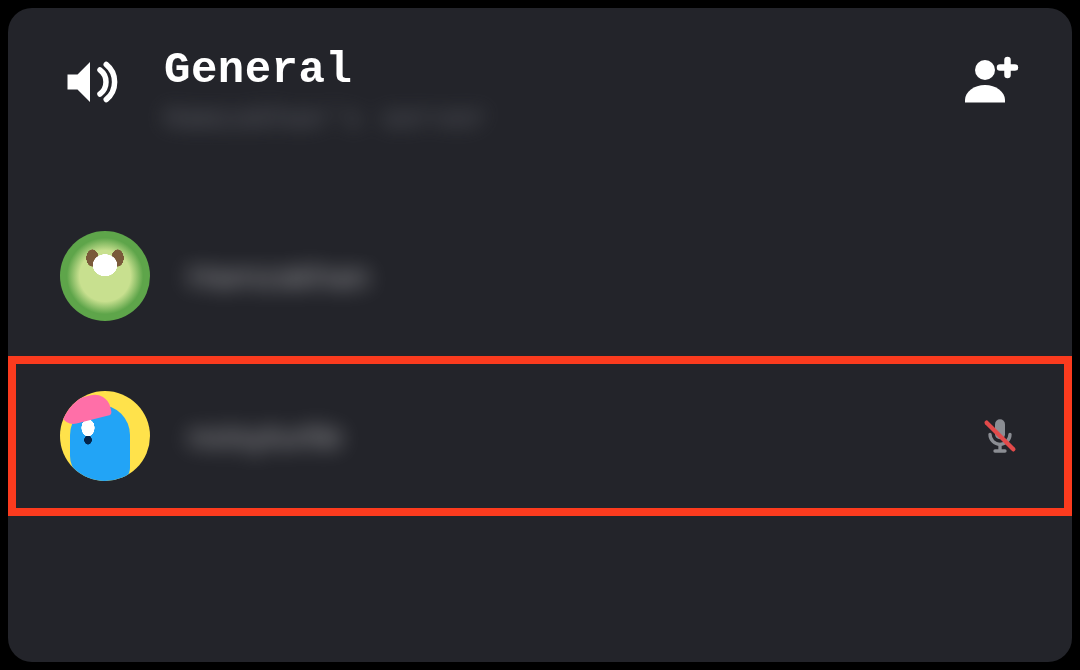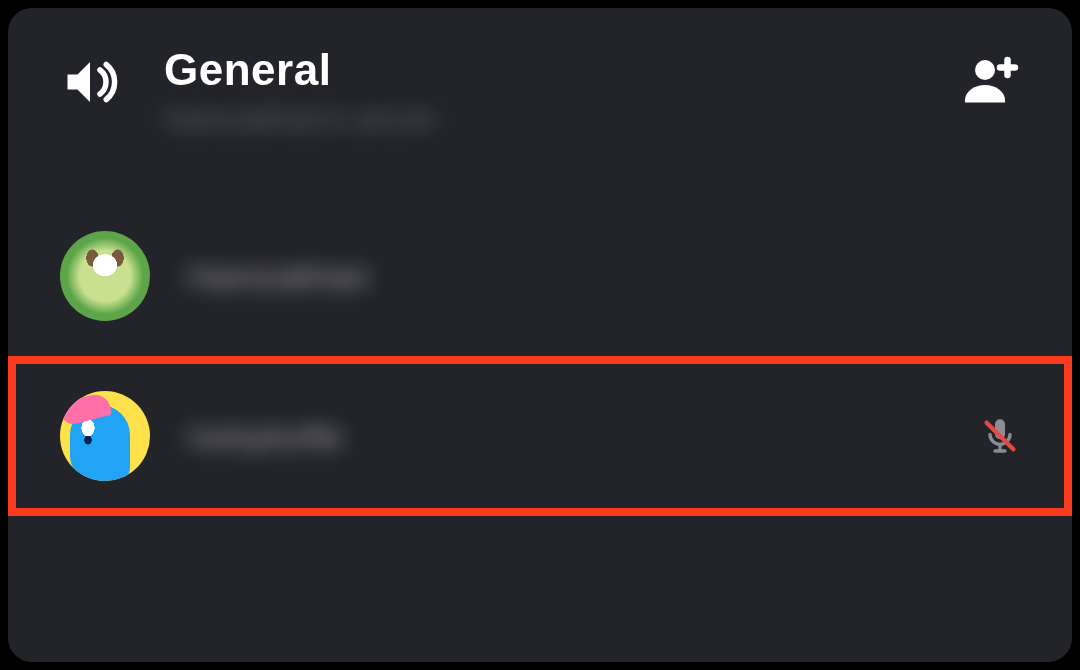--- a/index.html
+++ b/index.html
@@ -31,20 +31,21 @@
     flex: 0 0 auto;
     width: 60px;
     height: 60px;
     margin-right: 44px;
     margin-top: 6px;
   }
   .title-block {
     flex: 1 1 auto;
     display: flex;
     flex-direction: column;
+    font-family: Liberation Mono, monospace;
   }
   .title {
     font-size: 44px;
     font-weight: 600;
     color: #ffffff;
     line-height: 1.1;
     letter-spacing: 0.5px;
   }
   .subtitle {
     font-size: 30px;

